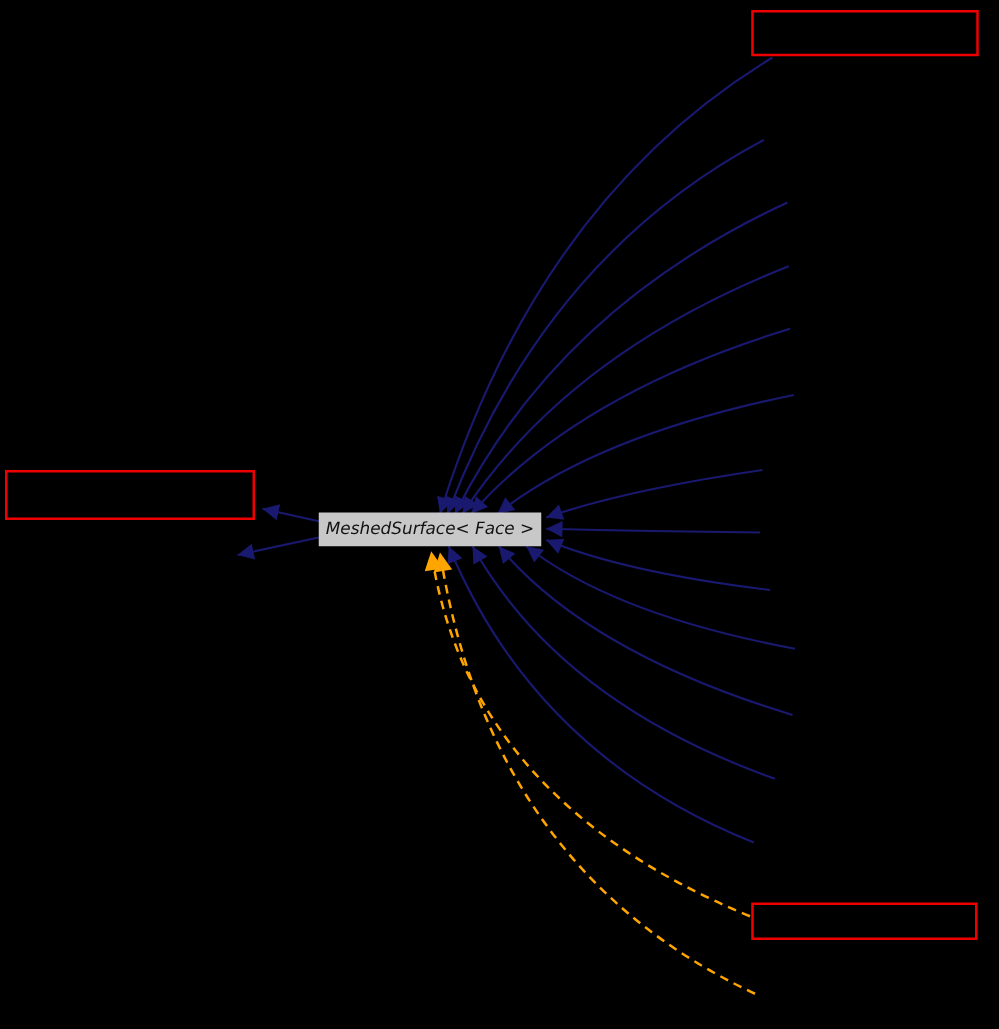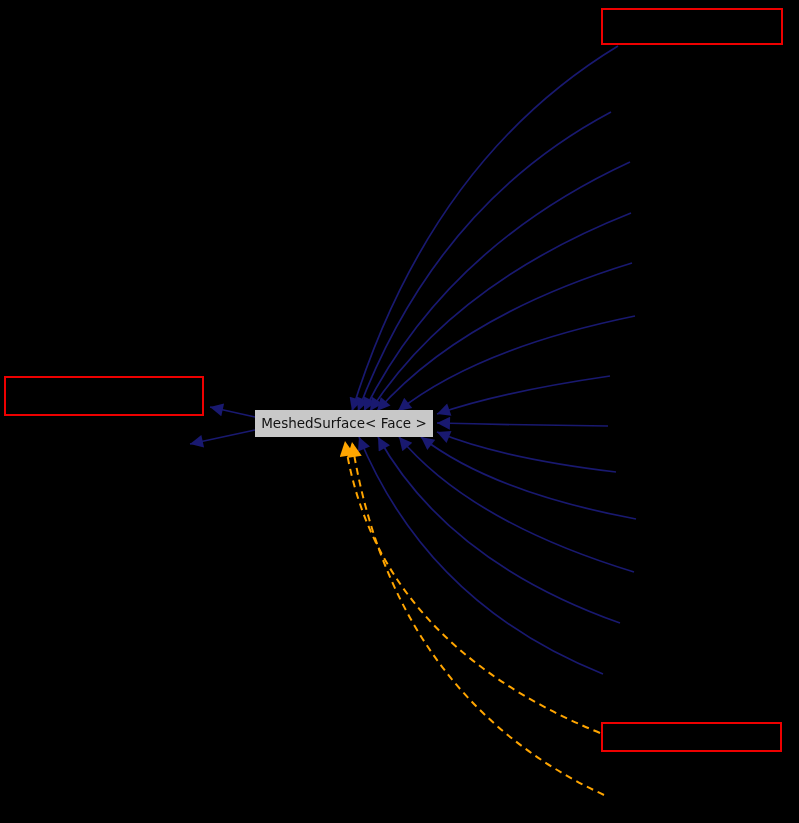--- a/index.html
+++ b/index.html
@@ -37,20 +37,21 @@
     position: absolute;
     left: 255px; top: 410px; width: 178px; height: 27px;
     background: var(--node-fill);
     display: flex; align-items: center; justify-content: center;
   }
   .central-node span {
     color: var(--node-text);
     font-size: 13.5px;
     line-height: 1;
     white-space: nowrap;
+    font-style: italic;
   }
 </style>
 </head>
 <body>
 
 <div class="canvas">
 
   <svg class="edge-layer" width="799" height="823" viewBox="0 0 799 823" xmlns="http://www.w3.org/2000/svg">
     <defs>
       <marker id="ahb" viewBox="0 0 10 10" refX="10" refY="5" markerWidth="20" markerHeight="13" orient="auto" markerUnits="userSpaceOnUse">

